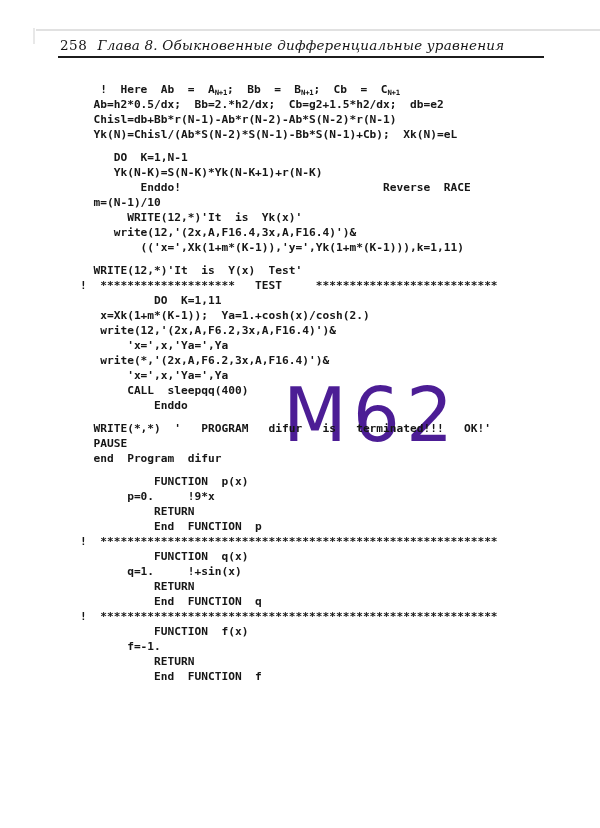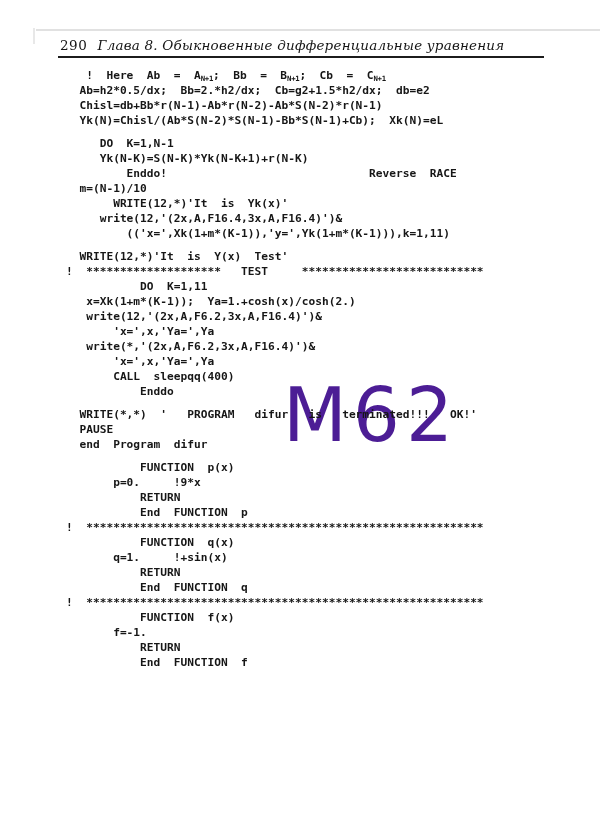--- a/index.html
+++ b/index.html
@@ -35,21 +35,21 @@
     background:#1c1c1c;
   }
   .watermark{
     position:absolute;left:283px;top:372px;
     font:400 74px "DejaVu Sans", sans-serif;
     color:#4c1d95;letter-spacing:6px;
     z-index:0;user-select:none;
   }
   .code{
     position:absolute;top:66px;left:64px;right:0;
-    margin:2px;z-index:1;
+    margin:16px;z-index:1;
     font:700 11.2px/15px "DejaVu Sans Mono", monospace;
     color:#161616;
     letter-spacing:0;
   }
   .code-line{height:15px;white-space:pre;}
   .code-line.blank{height:8px;}
   .code-line sub{
     font-size:7.3px;
     vertical-align:-2px;
     letter-spacing:-.3px;
@@ -57,21 +57,21 @@
 </style>
 </head>
 <body>
 
 <div class="page">
 
   <div class="scan-streak"></div>
   <div class="scan-streak-v"></div>
 
   <div class="header">
-    <span class="pagenum">290</span>
+    <span class="pagenum">258</span>
     <div class="title">Глава 8. Обыкновенные дифференциальные уравнения</div>
   </div>
 
   <div class="rule"></div>
 
   <div class="watermark">М62</div>
 
   <pre class="code" id="code"><div class="code-line">   !  Here  Ab  =  A<sub>N+1</sub>;  Bb  =  B<sub>N+1</sub>;  Cb  =  C<sub>N+1</sub></div><div class="code-line">  Ab=h2*0.5/dx;  Bb=2.*h2/dx;  Cb=g2+1.5*h2/dx;  db=e2</div><div class="code-line">  Chisl=db+Bb*r(N-1)-Ab*r(N-2)-Ab*S(N-2)*r(N-1)</div><div class="code-line">  Yk(N)=Chisl/(Ab*S(N-2)*S(N-1)-Bb*S(N-1)+Cb);  Xk(N)=eL</div><div class="code-line blank"></div><div class="code-line">     DO  K=1,N-1</div><div class="code-line">     Yk(N-K)=S(N-K)*Yk(N-K+1)+r(N-K)</div><div class="code-line">         Enddo!                              Reverse  RACE</div><div class="code-line">  m=(N-1)/10</div><div class="code-line">       WRITE(12,*)'It  is  Yk(x)'</div><div class="code-line">     write(12,'(2x,A,F16.4,3x,A,F16.4)')&amp;</div><div class="code-line">         (('x=',Xk(1+m*(K-1)),'y=',Yk(1+m*(K-1))),k=1,11)</div><div class="code-line blank"></div><div class="code-line">  WRITE(12,*)'It  is  Y(x)  Test'</div><div class="code-line">!  ********************   TEST     ***************************</div><div class="code-line">           DO  K=1,11</div><div class="code-line">   x=Xk(1+m*(K-1));  Ya=1.+cosh(x)/cosh(2.)</div><div class="code-line">   write(12,'(2x,A,F6.2,3x,A,F16.4)')&amp;</div><div class="code-line">       'x=',x,'Ya=',Ya</div><div class="code-line">   write(*,'(2x,A,F6.2,3x,A,F16.4)')&amp;</div><div class="code-line">       'x=',x,'Ya=',Ya</div><div class="code-line">       CALL  sleepqq(400)</div><div class="code-line">           Enddo</div><div class="code-line blank"></div><div class="code-line">  WRITE(*,*)  '   PROGRAM   difur   is   terminated!!!   OK!'</div><div class="code-line">  PAUSE</div><div class="code-line">  end  Program  difur</div><div class="code-line blank"></div><div class="code-line">           FUNCTION  p(x)</div><div class="code-line">       p=0.     !9*x</div><div class="code-line">           RETURN</div><div class="code-line">           End  FUNCTION  p</div><div class="code-line">!  ***********************************************************</div><div class="code-line">           FUNCTION  q(x)</div><div class="code-line">       q=1.     !+sin(x)</div><div class="code-line">           RETURN</div><div class="code-line">           End  FUNCTION  q</div><div class="code-line">!  ***********************************************************</div><div class="code-line">           FUNCTION  f(x)</div><div class="code-line">       f=-1.</div><div class="code-line">           RETURN</div><div class="code-line">           End  FUNCTION  f</div></pre>
 
 </div>

